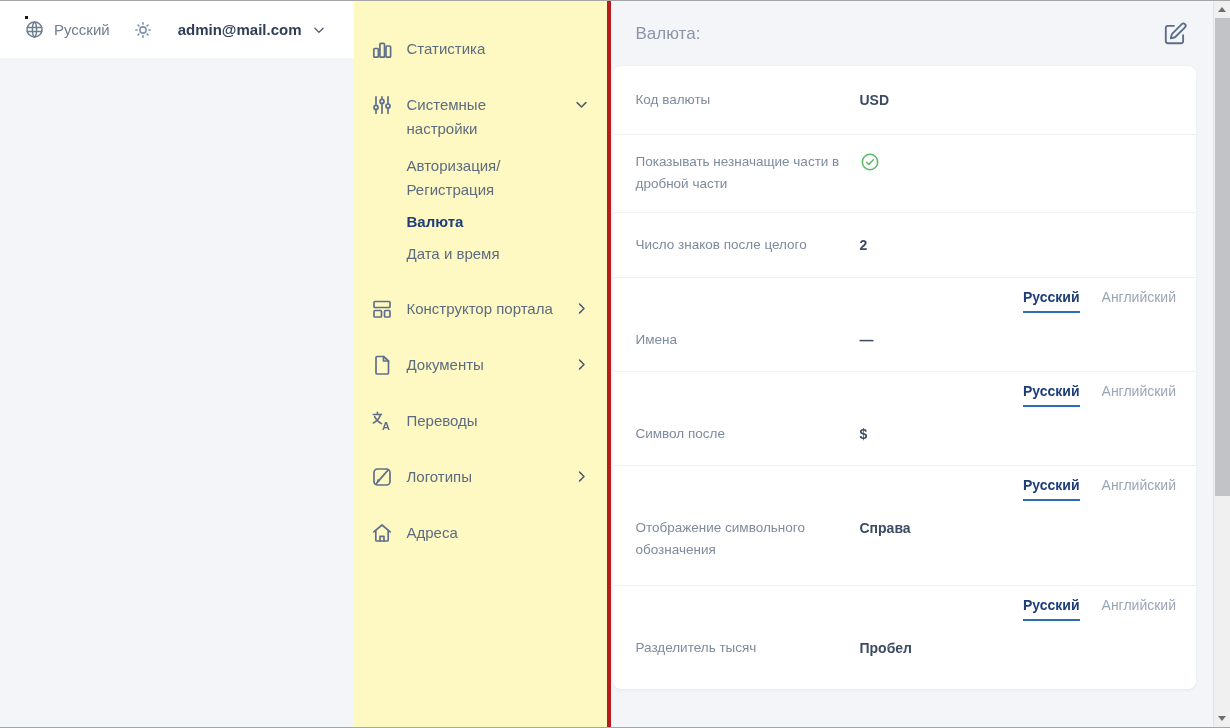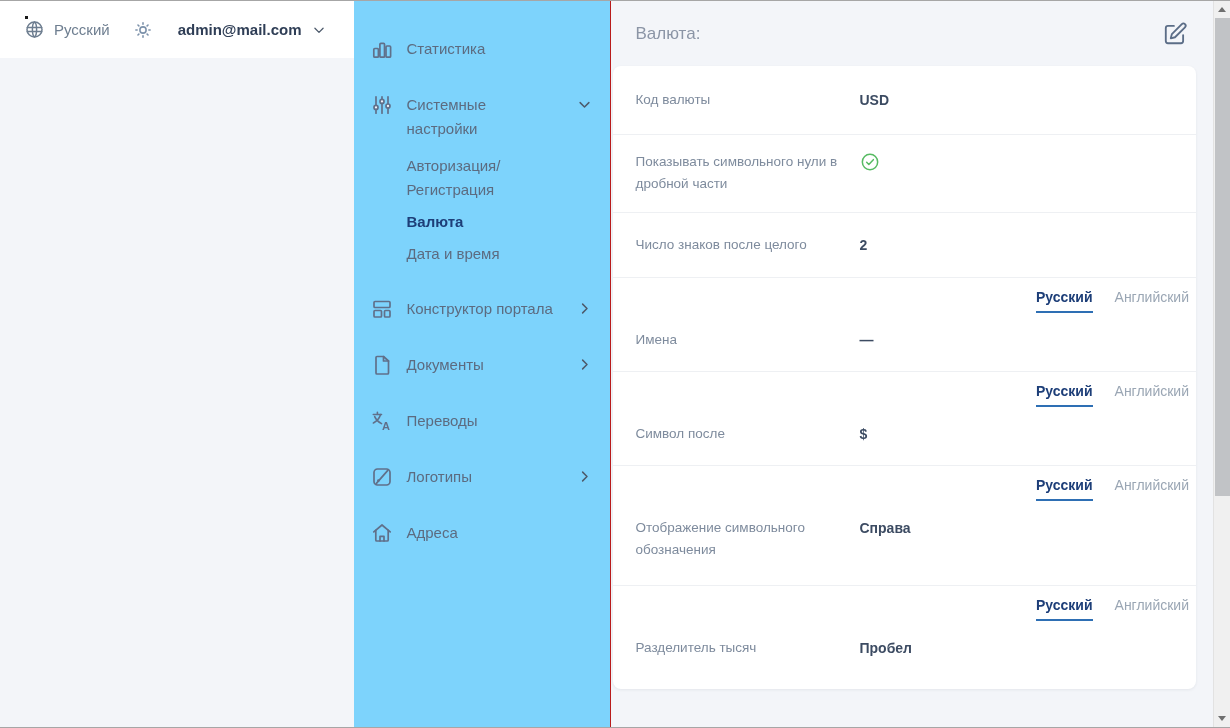--- a/index.html
+++ b/index.html
@@ -21,38 +21,38 @@
   .globe-icon { width:21px; height:21px; color:#6e7e90; display:flex; }
   .theme-toggle { margin:0 24px 0 22px; width:22px; height:22px; color:#7d92ab; display:flex; cursor:pointer; }
   .user-menu { display:flex; align-items:center; gap:10px; cursor:pointer; }
   .user-email { color:#2f3e56; font-weight:bold; font-size:15px; }
   .chev-down-sm { width:14px; height:14px; color:#4d5a6b; display:flex; }
 
   
   .layout { flex:1; display:flex; min-height:0; }
 
   
-  .sidebar { width:257px; flex-shrink:0; background:#7dd3fc; border-right:1px solid #b91c1c; padding:36px 12px 0 16px; }
+  .sidebar { width:257px; flex-shrink:0; background:#fef9c3; border-right:4px solid #b91c1c; padding:36px 12px 0 16px; }
   .nav-item { position:relative; display:flex; align-items:flex-start; gap:13px; color:#5c6b80; font-size:15px; line-height:24px; margin-bottom:32px; cursor:pointer; padding-right:26px; }
   .nav-item.has-children { margin-bottom:13px; }
   .nav-icon { width:24px; height:24px; color:#60708a; flex-shrink:0; display:flex; }
   .nav-label { max-width:152px; }
   .nav-chevron { position:absolute; right:6px; top:4px; width:15px; height:15px; color:#4d5a6b; display:flex; }
   .nav-children { margin:0 0 31px 37px; list-style:none; }
   .sub-item { font-size:15px; line-height:24px; color:#5c6b80; margin-bottom:8px; max-width:150px; cursor:pointer; }
   .sub-item.active { color:#1d3e78; font-weight:bold; }
 
   
   .main { flex:1; padding:21px 17px 0 2px; min-width:0; }
   .main-header { display:flex; justify-content:space-between; align-items:center; padding:0 8px 0 23px; height:24px; margin-bottom:20px; }
   .page-title { color:#8b95a6; font-size:17px; }
   .edit-button { width:26px; height:26px; color:#5b6d87; display:flex; cursor:pointer; }
 
   .card { background:#ffffff; border-radius:8px; box-shadow:0 1px 3px rgba(25,39,60,0.07); }
-  .row { border-bottom:1px solid #eef0f3; padding-left:23px; padding-right:7px; }
+  .row { border-bottom:1px solid #eef0f3; padding-left:23px; padding-right:20px; }
   .row-content { display:flex; align-items:flex-start; }
   .row-label { flex:0 0 224px; padding-right:12px; color:#7e8b9d; font-size:13.5px; line-height:22px; }
   .row-value { color:#3c4b62; font-weight:bold; font-size:14px; line-height:22px; }
   .check-circle { width:20px; height:20px; color:#57bb63; display:flex; margin-top:1px; }
 
   .r-pad-1 { padding-top:23px; padding-bottom:23px; }
   .r-pad-2 { padding-top:16px; padding-bottom:17px; }
   .r-pad-3 { padding-top:21px; padding-bottom:21px; }
   .r-tabs  { padding-top:12px; padding-bottom:20px; }
   .r-tabs .row-content { margin-top:16px; }
@@ -235,21 +235,21 @@
 
         <div class="row r-pad-1">
           <div class="row-content">
             <span class="row-label">Код валюты</span>
             <span class="row-value">USD</span>
           </div>
         </div>
 
         <div class="row r-pad-2">
           <div class="row-content">
-            <span class="row-label">Показывать символьного нули в дробной части</span>
+            <span class="row-label">Показывать незначащие части в дробной части</span>
             <span class="check-circle">
               <svg viewBox="0 0 24 24" fill="none" stroke="currentColor" stroke-width="1.8" stroke-linecap="round" stroke-linejoin="round">
                 <circle cx="12" cy="12" r="9.2"></circle>
                 <path d="M8 12.4l2.6 2.6 5.4-5.8"></path>
               </svg>
             </span>
           </div>
         </div>
 
         <div class="row r-pad-3">

